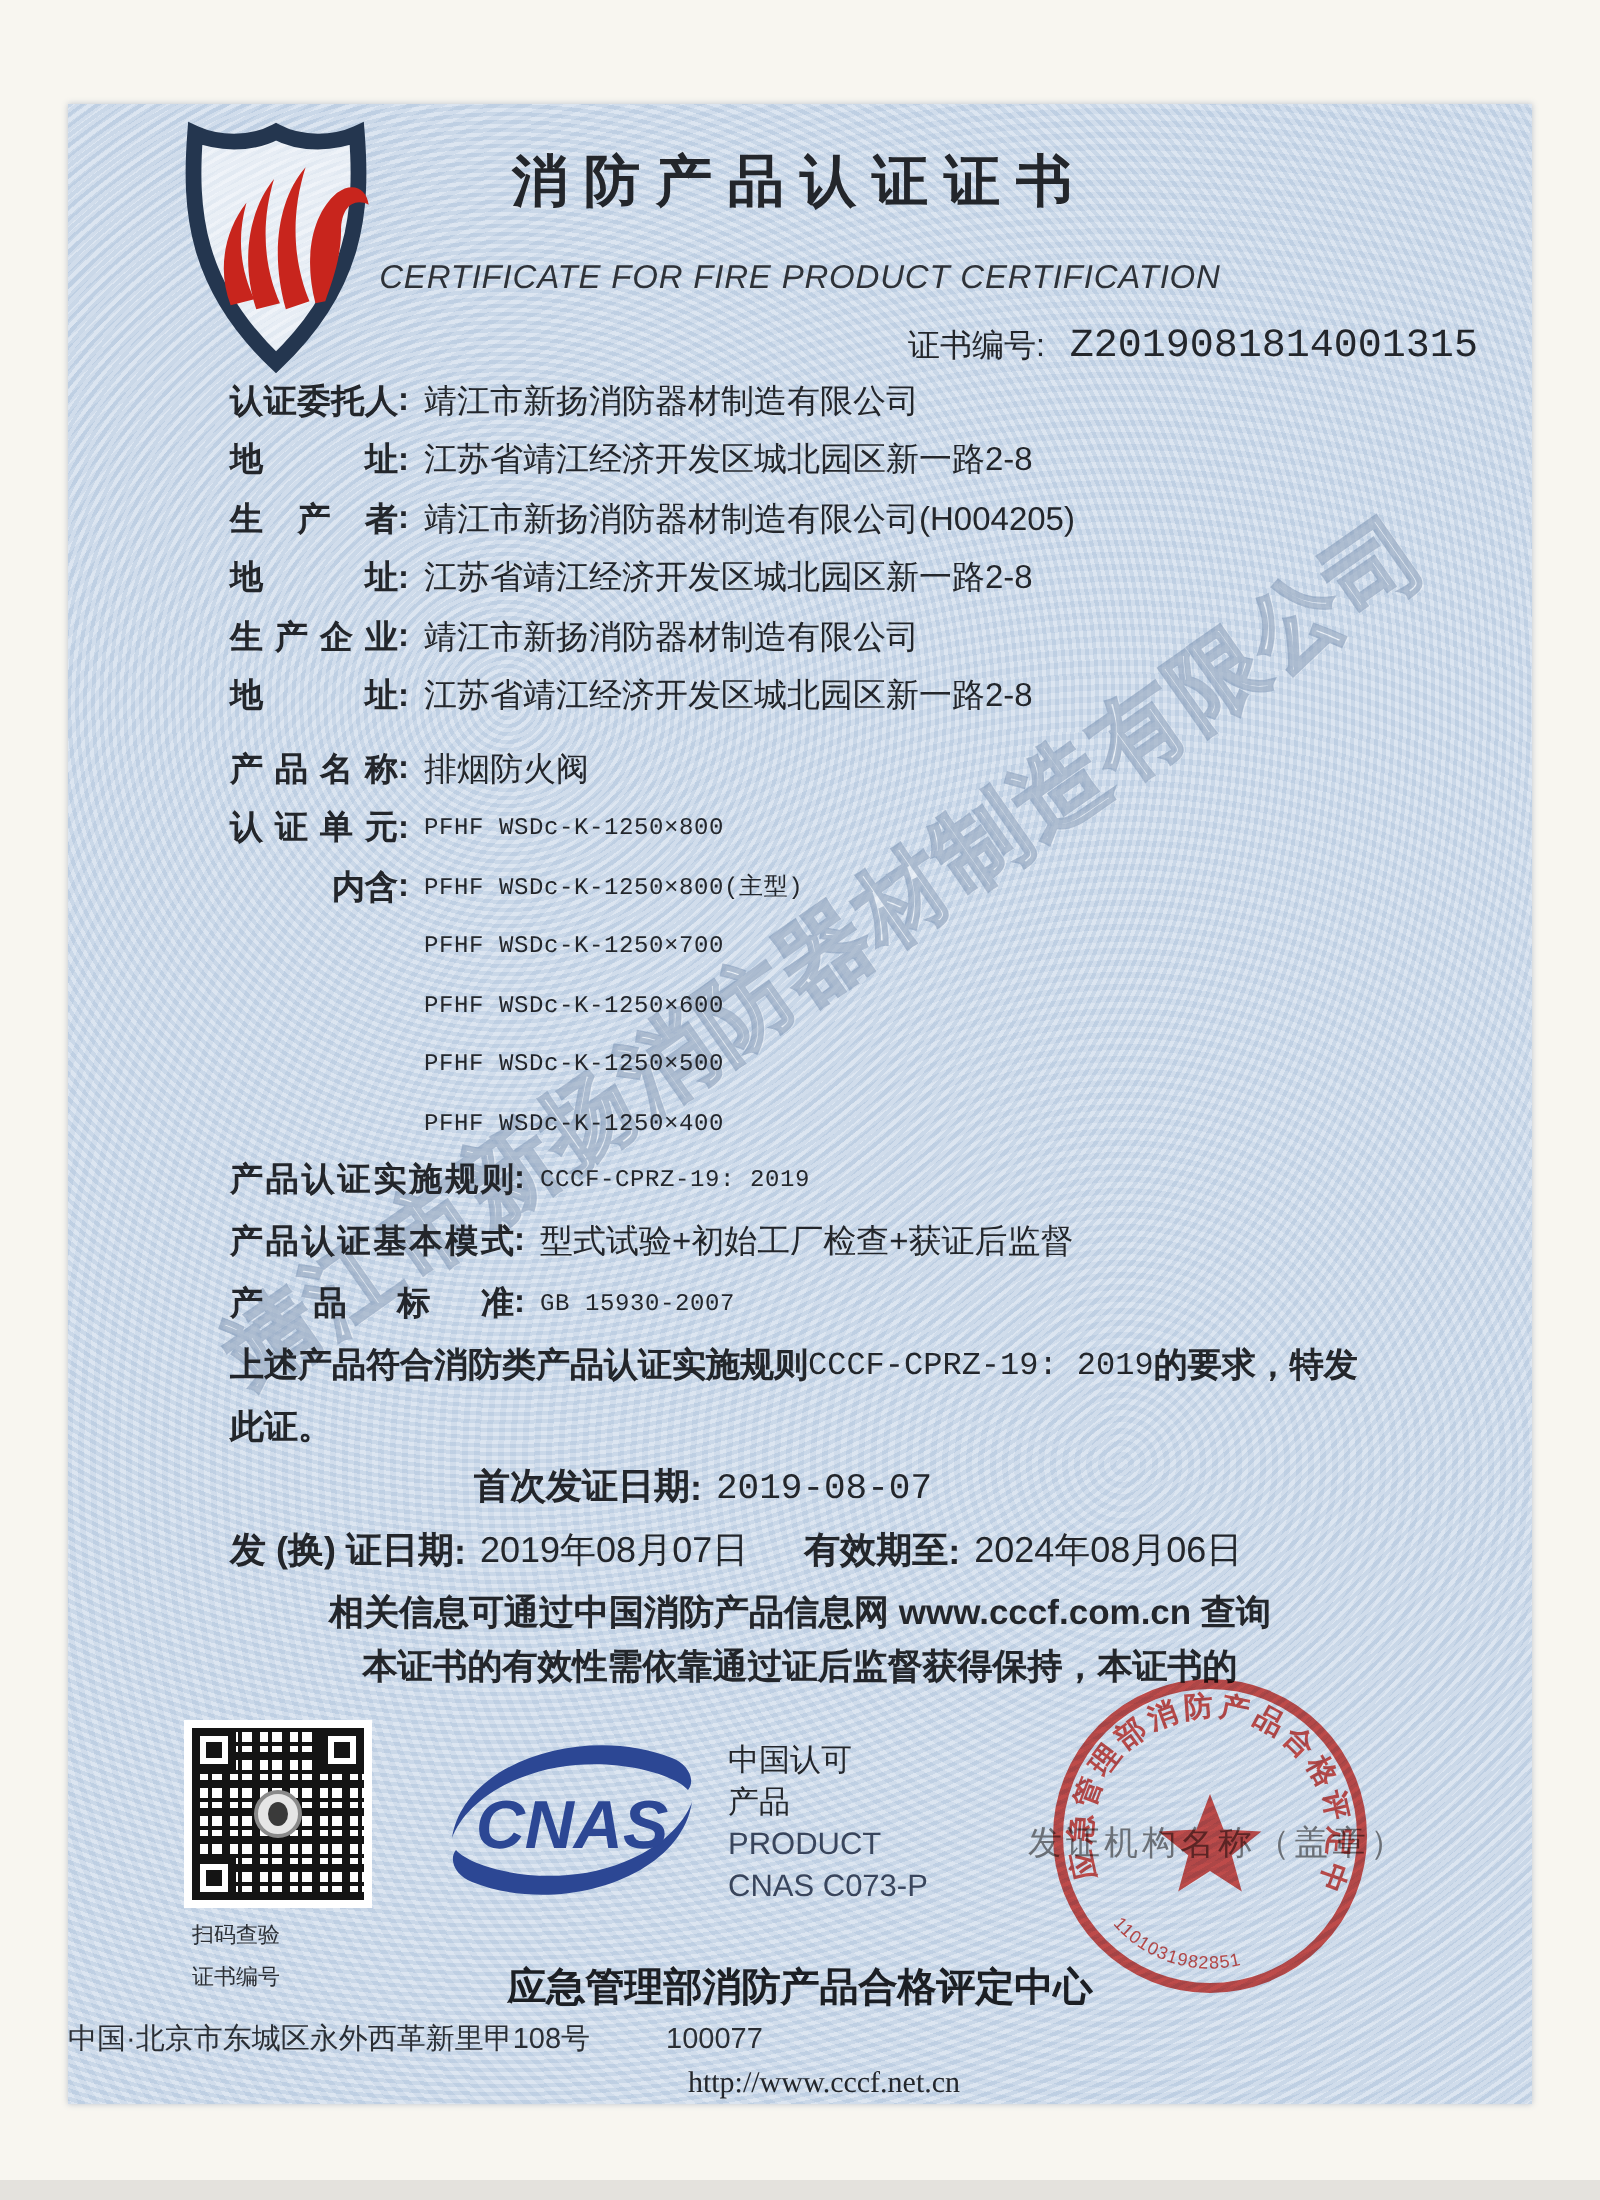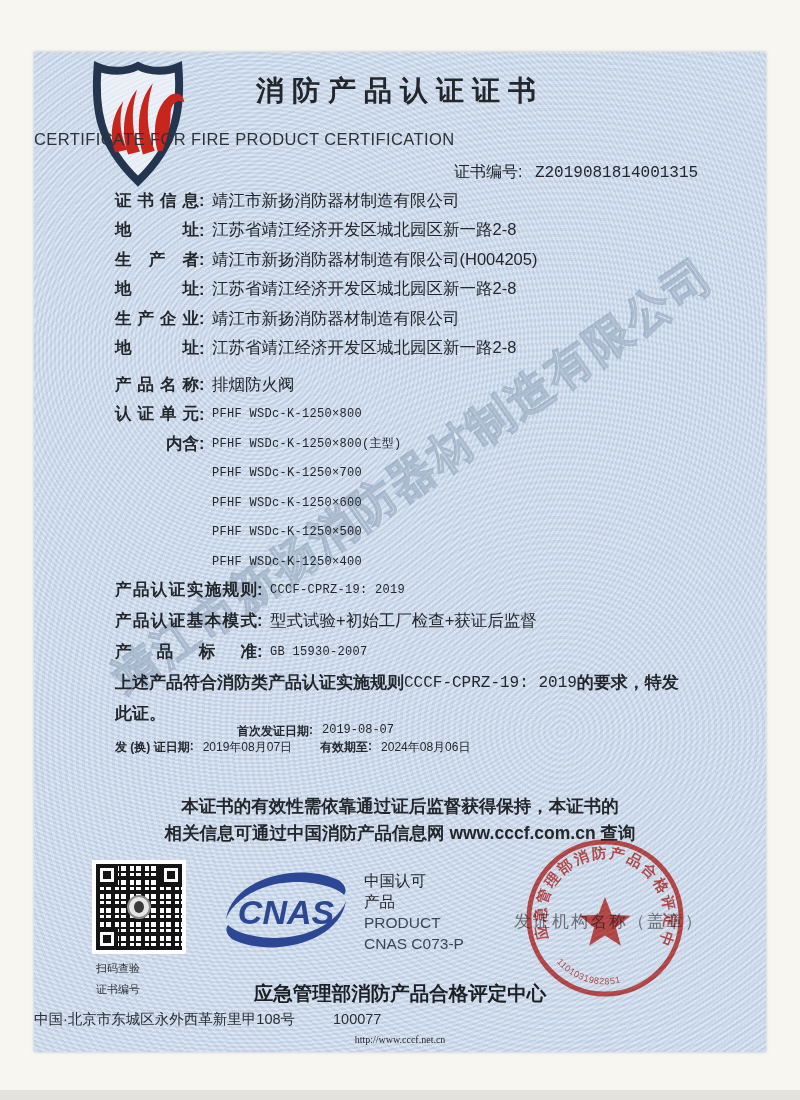--- a/index.html
+++ b/index.html
@@ -21,45 +21,45 @@
     font-size:46px;font-weight:700;letter-spacing:2px;
     color:rgba(255,255,255,.20);
     -webkit-text-stroke:1.5px rgba(110,135,170,.48);
     text-shadow:1px 1px 0 rgba(255,255,255,.35);
     z-index:1;pointer-events:none;
   }
   
   .logo{position:absolute;left:24px;top:4px;width:160px;height:138px;z-index:2;}
   .title{position:absolute;left:0;top:20px;width:100%;text-align:center;
     font-size:28px;font-weight:700;letter-spacing:8px;color:#23262b;z-index:2;}
-  .subtitle{position:absolute;left:0;top:78px;width:100%;text-align:left;
-    font-size:16.5px;font-weight:500;color:#2e3238;letter-spacing:.4px;z-index:2;}
+  .subtitle{position:absolute;left:0;top:78px;width:100%;text-align:center;
+    font-size:16.5px;font-weight:500;color:#2e3238;letter-spacing:.4px;z-index:2;font-style:italic;}
   .certno{position:absolute;left:420px;top:110px;font-size:16px;color:#23262b;z-index:2;white-space:nowrap;}
   .mono{font-family:"Liberation Mono","DejaVu Sans Mono",monospace;}
-  .certno .num{margin-left:8px;font-size:16px;}
+  .certno .num{margin-left:8px;font-size:20px;}
   
   .sec{position:absolute;z-index:2;}
   .sec-fields{left:81px;top:134px;width:636px;}
   .row{height:29.5px;display:flex;align-items:center;font-size:16.5px;color:#23262b;white-space:nowrap;}
   .row.gap{margin-top:7px;}
   .lbl{font-weight:700;width:84px;display:inline-block;text-align:justify;text-align-last:justify;}
   .lbl.r{text-align-last:right;}
   .lbl.w{width:142px;}
   .colon{font-weight:700;width:13px;display:inline-block;}
   .spacer{width:97px;display:inline-block;}
   .val{color:#23262b;}
   .val.mono{font-size:12px;letter-spacing:.3px;}
   
   .sec-rules{left:81px;top:522px;width:636px;}
   .sec-rules .row{height:31px;}
   .st.b{font-weight:700;font-size:17px;}
   .st.code{font-size:16px;font-family:"Liberation Mono","DejaVu Sans Mono",monospace;}
   
   .sec-dates{left:81px;top:671px;width:636px;}
-  .drow{height:16px;display:flex;align-items:flex-start;font-size:12px;white-space:nowrap;color:#23262b;}
+  .drow{height:32px;display:flex;align-items:flex-end;font-size:18px;white-space:nowrap;color:#23262b;}
   .drow.first{padding-left:122px;}
   .dlbl{font-weight:700;}
   .dlbl.vlb{margin-left:26px;}
   .colon2{font-weight:700;width:13px;display:inline-block;}
   .dval{margin-right:2px;}
   
   .sec-notice{left:0;top:742px;width:100%;text-align:center;}
   .nline{height:27px;font-size:17.5px;font-weight:600;color:#23262b;}
   
   .qr{position:absolute;left:58px;top:808px;width:94px;height:94px;background:#fff;box-sizing:border-box;padding:4px;z-index:2;}
@@ -81,21 +81,21 @@
   .cnas-info .cn{color:#23262b;}
   .cnas-info .en{color:#39455c;}
   
   .stamp-overlay{position:absolute;left:440px;top:858px;width:270px;text-align:center;z-index:2;
     font-size:17px;letter-spacing:2px;color:#6a6f76;font-family:"Liberation Serif",serif;}
   .stamp{position:absolute;left:484px;top:779px;width:174px;height:174px;z-index:3;opacity:.9;mix-blend-mode:multiply;}
   
   .footer-org{position:absolute;left:0;top:928px;width:100%;text-align:center;font-size:19.5px;font-weight:700;color:#1c1f24;z-index:2;}
   .footer-addr{position:absolute;left:0;top:958px;width:100%;text-align:left;font-size:14.5px;color:#2a2e34;z-index:2;}
   .footer-addr .pc{margin-left:38px;}
-  .footer-url{position:absolute;left:0;top:982px;width:100%;text-align:center;font-size:10px;color:#23262b;
+  .footer-url{position:absolute;left:12px;top:982px;width:100%;text-align:center;font-size:15px;color:#23262b;
     font-family:"Liberation Serif",serif;z-index:2;}
 </style>
 </head>
 <body>
 
 <div class="page">
   <div class="paper">
 
     <div class="watermark">靖江市新扬消防器材制造有限公司</div>
 
@@ -110,21 +110,21 @@
     </svg>
     <div class="title">消防产品认证证书</div>
     <div class="subtitle">CERTIFICATE FOR FIRE PRODUCT CERTIFICATION</div>
     <div class="certno">
       <span>证书编号</span><span>:</span>
       <span class="num mono">Z2019081814001315</span>
     </div>
 
     <div class="sec sec-fields">
       <div class="row">
-          <span class="lbl">证书信息</span>
+          <span class="lbl">认证委托人</span>
           <span class="colon">:</span>
           <span class="val">靖江市新扬消防器材制造有限公司</span>
         </div>
       <div class="row">
           <span class="lbl">地址</span>
           <span class="colon">:</span>
           <span class="val">江苏省靖江经济开发区城北园区新一路2-8</span>
         </div>
       <div class="row">
           <span class="lbl">生产者</span>
@@ -215,22 +215,22 @@
         <span class="dlbl">发 (换) 证日期</span>
           <span class="colon2">:</span>
         <span class="dval">2019年08月07日</span>
         <span class="dlbl vlb">有效期至</span>
           <span class="colon2">:</span>
         <span class="dval">2024年08月06日</span>
       </div>
     </div>
 
     <div class="sec sec-notice">
+      <div class="nline">相关信息可通过中国消防产品信息网 www.cccf.com.cn 查询</div>
       <div class="nline">本证书的有效性需依靠通过证后监督获得保持，本证书的</div>
-      <div class="nline">相关信息可通过中国消防产品信息网 www.cccf.com.cn 查询</div>
     </div>
 
     <div class="qr">
       <div class="qr-noise"></div>
       <div class="finder tl"></div>
       <div class="finder tr"></div>
       <div class="finder bl"></div>
       <div class="qr-center"></div>
     </div>
     <div class="qr-cap">

